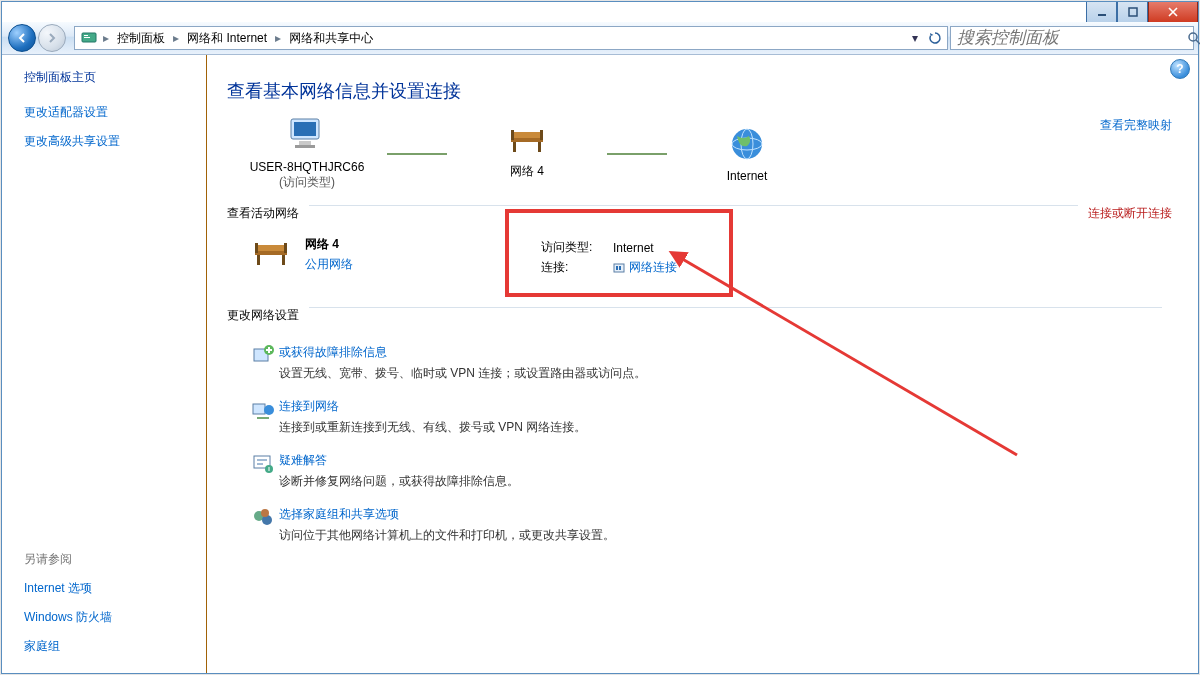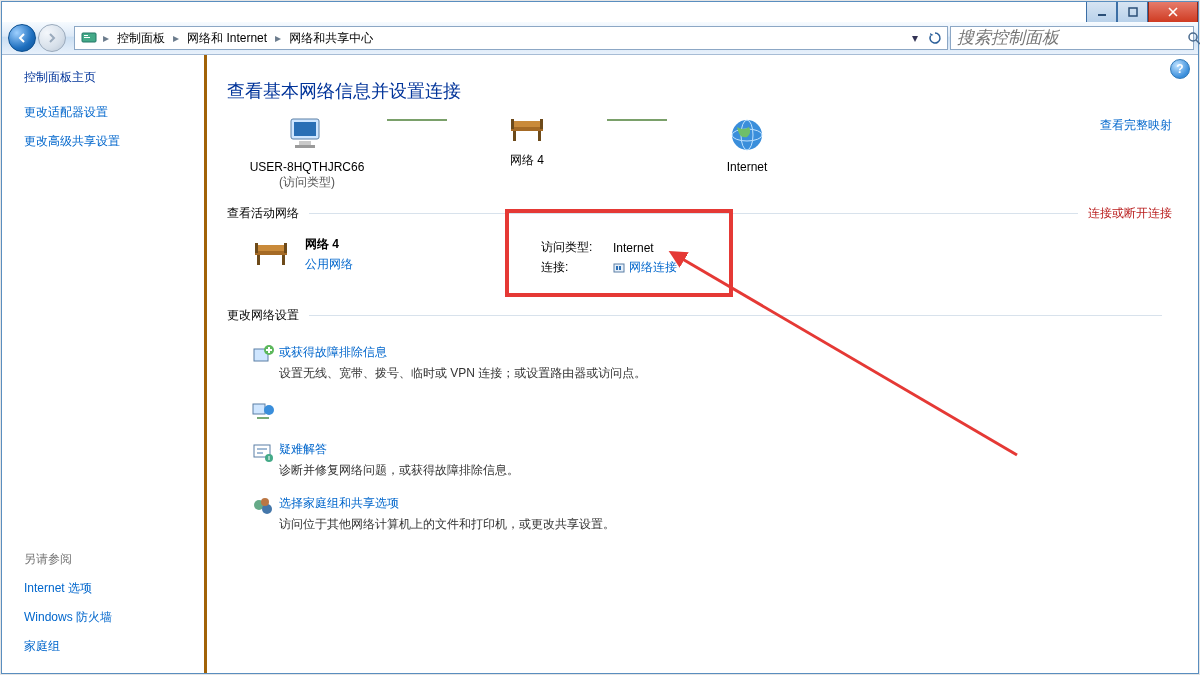--- a/index.html
+++ b/index.html
@@ -19,39 +19,39 @@
 .addr .ic{width:16px;height:16px;margin:0 4px}
 .crumb{padding:0 6px;height:20px;display:flex;align-items:center;cursor:default}
 .crumbsep{color:#6b7b8c;padding:0 2px}
 .addr .spacer{flex:1}
 .addr .dd, .addr .refresh{width:20px;height:20px;display:flex;align-items:center;justify-content:center;color:#335}
 .search{width:242px;height:22px;margin-right:4px;border:1px solid #8ca7c5;background:#fff;display:flex;align-items:center}
 .search input{flex:1;border:none;outline:none;font-size:17px;padding:0 6px;color:#777;font-style:italic;background:transparent}
 .search .go{width:22px;height:22px;display:flex;align-items:center;justify-content:center;color:#4b6b8e}
 
 .body{position:absolute;left:0;right:0;top:53px;bottom:0;display:flex}
-.sidebar{width:205px;background:#fff;border-right:3px solid #a16207;padding:14px 12px 12px 22px;display:flex;flex-direction:column;box-sizing:border-box}
+.sidebar{width:205px;background:#fff;border-right:1px solid #a16207;padding:14px 12px 12px 22px;display:flex;flex-direction:column;box-sizing:border-box}
 .sidebar .hdr{color:#003399;font-size:12px;margin-bottom:12px}
 .sidebar a{color:#0066cc;text-decoration:none;display:block;margin:6px 0;cursor:pointer}
 .sidebar .filler{flex:1}
 .sidebar .sec2{color:#777;margin-bottom:6px}
 .content{flex:1;padding:18px 26px 10px 20px;position:relative;overflow:auto}
 .helpbtn{position:absolute;top:4px;right:8px;width:18px;height:18px;border-radius:50%;background:radial-gradient(circle at 35% 30%,#bfe2ff,#3a8edb 70%);color:#fff;font-weight:bold;font-size:12px;display:flex;align-items:center;justify-content:center;border:1px solid #2f78b7}
 h1{color:#003399;font-weight:normal;font-size:18px;margin:6px 0 14px 0}
 
 .maprow{display:flex;align-items:flex-start;margin-bottom:14px}
-.mapitems{display:flex;}
+.mapitems{display:flex;align-items:center}
 .mapnode{width:160px;text-align:center}
 .mapnode .lbl{margin-top:4px}
 .mapnode .sub{color:#555}
 .maprow .rightlinks{margin-left:auto;text-align:center}
 .link{color:#0066cc;cursor:pointer}
 
 .section{margin-top:8px}
-.secthdr{display:flex;align-items:center;padding-bottom:4px;margin-bottom:10px}
+.secthdr{display:flex;padding-bottom:4px;margin-bottom:10px}
 .secthdr .t{color:#000}
 .secthdr .ln{flex:1;height:1px;background:#d8e2ec;margin:0 10px}
 .secthdr .r{color:#b91c1c;cursor:pointer}
 
 .active{display:flex;align-items:flex-start;margin-left:24px}
 .active .left{display:flex;align-items:center;width:270px}
 .active .left .txt{margin-left:14px}
 .active .left .name{font-weight:bold;margin-bottom:3px}
 .active .right{margin-left:20px}
 .kv{display:flex;margin:3px 0}
@@ -268,20 +268,24 @@
                 <div class="h">或获得故障排除信息</div>
                 <div class="d">设置无线、宽带、拨号、临时或 VPN 连接；或设置路由器或访问点。</div>
               </div>
           </div>
           <div class="task">
             <div class="ic"><svg width="24" height="24" viewBox="0 0 24 24">
                   <rect x="2" y="6" width="12" height="10" fill="#cfe6ff" stroke="#5b7fa5"></rect>
                   <circle cx="18" cy="12" r="5" fill="#3a8edb"></circle>
                   <path d="M6 20h12" stroke="#7a7" stroke-width="2"></path>
                 </svg></div>
+            <div class="tt">
+                <div class="h">连接到网络</div>
+                <div class="d">连接到或重新连接到无线、有线、拨号或 VPN 网络连接。</div>
+              </div>
           </div>
           <div class="task">
             <div class="ic"><svg width="24" height="24" viewBox="0 0 24 24">
                   <rect x="3" y="4" width="16" height="12" fill="#fff" stroke="#5b7fa5"></rect>
                   <path d="M6 8h10M6 12h6" stroke="#47a"></path>
                   <circle cx="18" cy="17" r="4" fill="#4a8"></circle>
                   <path d="M18 15v4" stroke="#fff"></path>
                 </svg></div>
             <div class="tt">
                 <div class="h">疑难解答</div>

